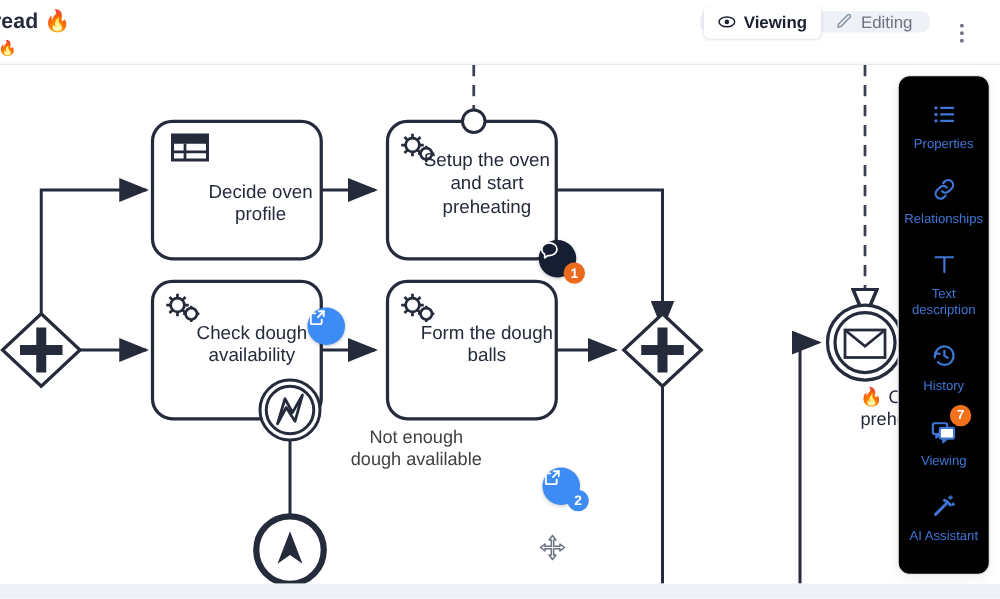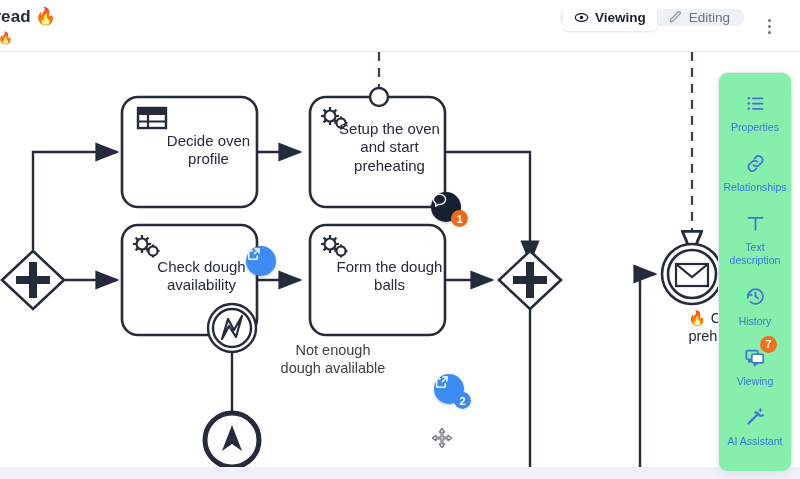--- a/index.html
+++ b/index.html
@@ -90,22 +90,22 @@
     font-family: "Liberation Sans", sans-serif;
   }
   .count-orange { background: #ec6a1e; }
   .count-blue { background: #3d8bf5; }
 
   
   .move-cursor { position: absolute; left: 431px; top: 375px; }
 
   
   .sidebar {
-    position: absolute; right: 8px; top: 72px; width: 74px; height: 400px;
-    background: #86efac; border: 1px solid #e4e8ef; border-radius: 10px;
+    position: absolute; right: 8px; top: 60px; width: 74px; height: 400px;
+    background: #000000; border: 1px solid #e4e8ef; border-radius: 10px;
     box-shadow: 0 2px 8px rgba(16,24,40,.07);
     z-index: 30;
     padding-top: 8px;
   }
   .side-item {
     position: relative;
     display: flex; flex-direction: column; align-items: center; justify-content: flex-start;
     padding: 9px 2px 7px; cursor: pointer;
   }
   .side-icon { position: relative; height: 26px; display: flex; align-items: center; justify-content: center; }
@@ -270,21 +270,21 @@
       <g>
         <circle cx="692" cy="222" r="30" fill="#ffffff" stroke="#252b3b" stroke-width="2.6"></circle>
         <circle cx="692" cy="222" r="24" fill="none" stroke="#252b3b" stroke-width="2.6"></circle>
         <g>
           <rect x="676" y="212" width="32" height="22" fill="#ffffff" stroke="#252b3b" stroke-width="2.2"></rect>
           <path d="M676,212 L692,225 L708,212" fill="none" stroke="#252b3b" stroke-width="2.2"></path>
         </g>
       </g>
     </svg>
 
-    <div class="lbl task-label" style="left:122px; top:80px; width:149px;">Decide oven
+    <div class="lbl task-label" style="left:122px; top:93px; width:149px;">Decide oven
 profile</div>
     <div class="lbl task-label" style="left:310px; top:68px; width:135px;">Setup the oven
 and start
 preheating</div>
     <div class="lbl task-label" style="left:122px; top:206px; width:135px;">Check dough
 availability</div>
     <div class="lbl task-label" style="left:310px; top:206px; width:135px;">Form the dough
 balls</div>
 
     <div class="lbl flow-label" style="left:246px; top:290px; width:150px;">Not enough

